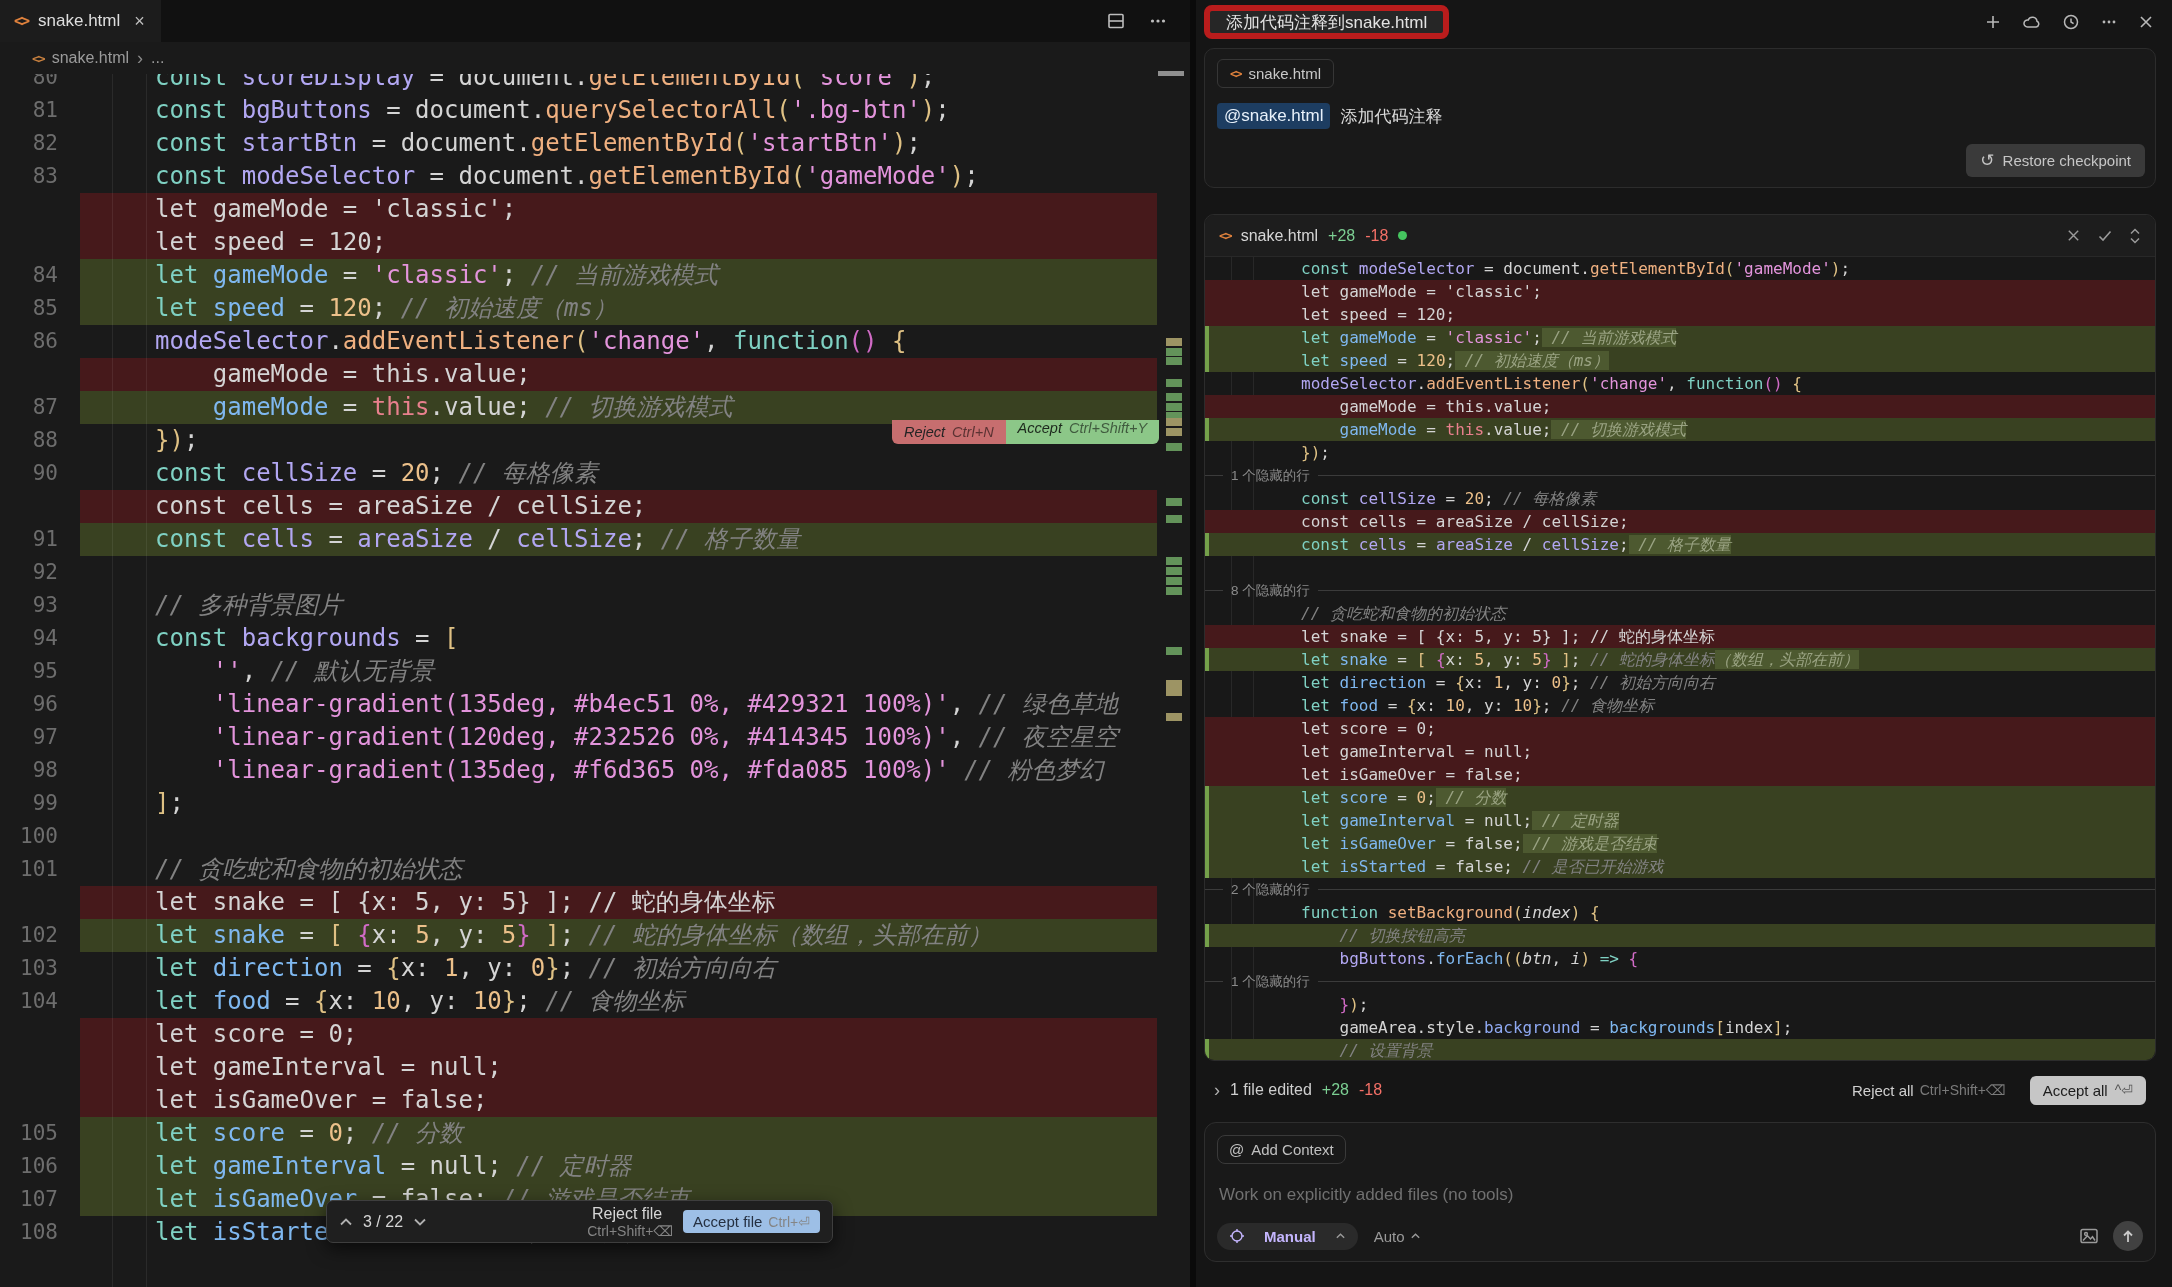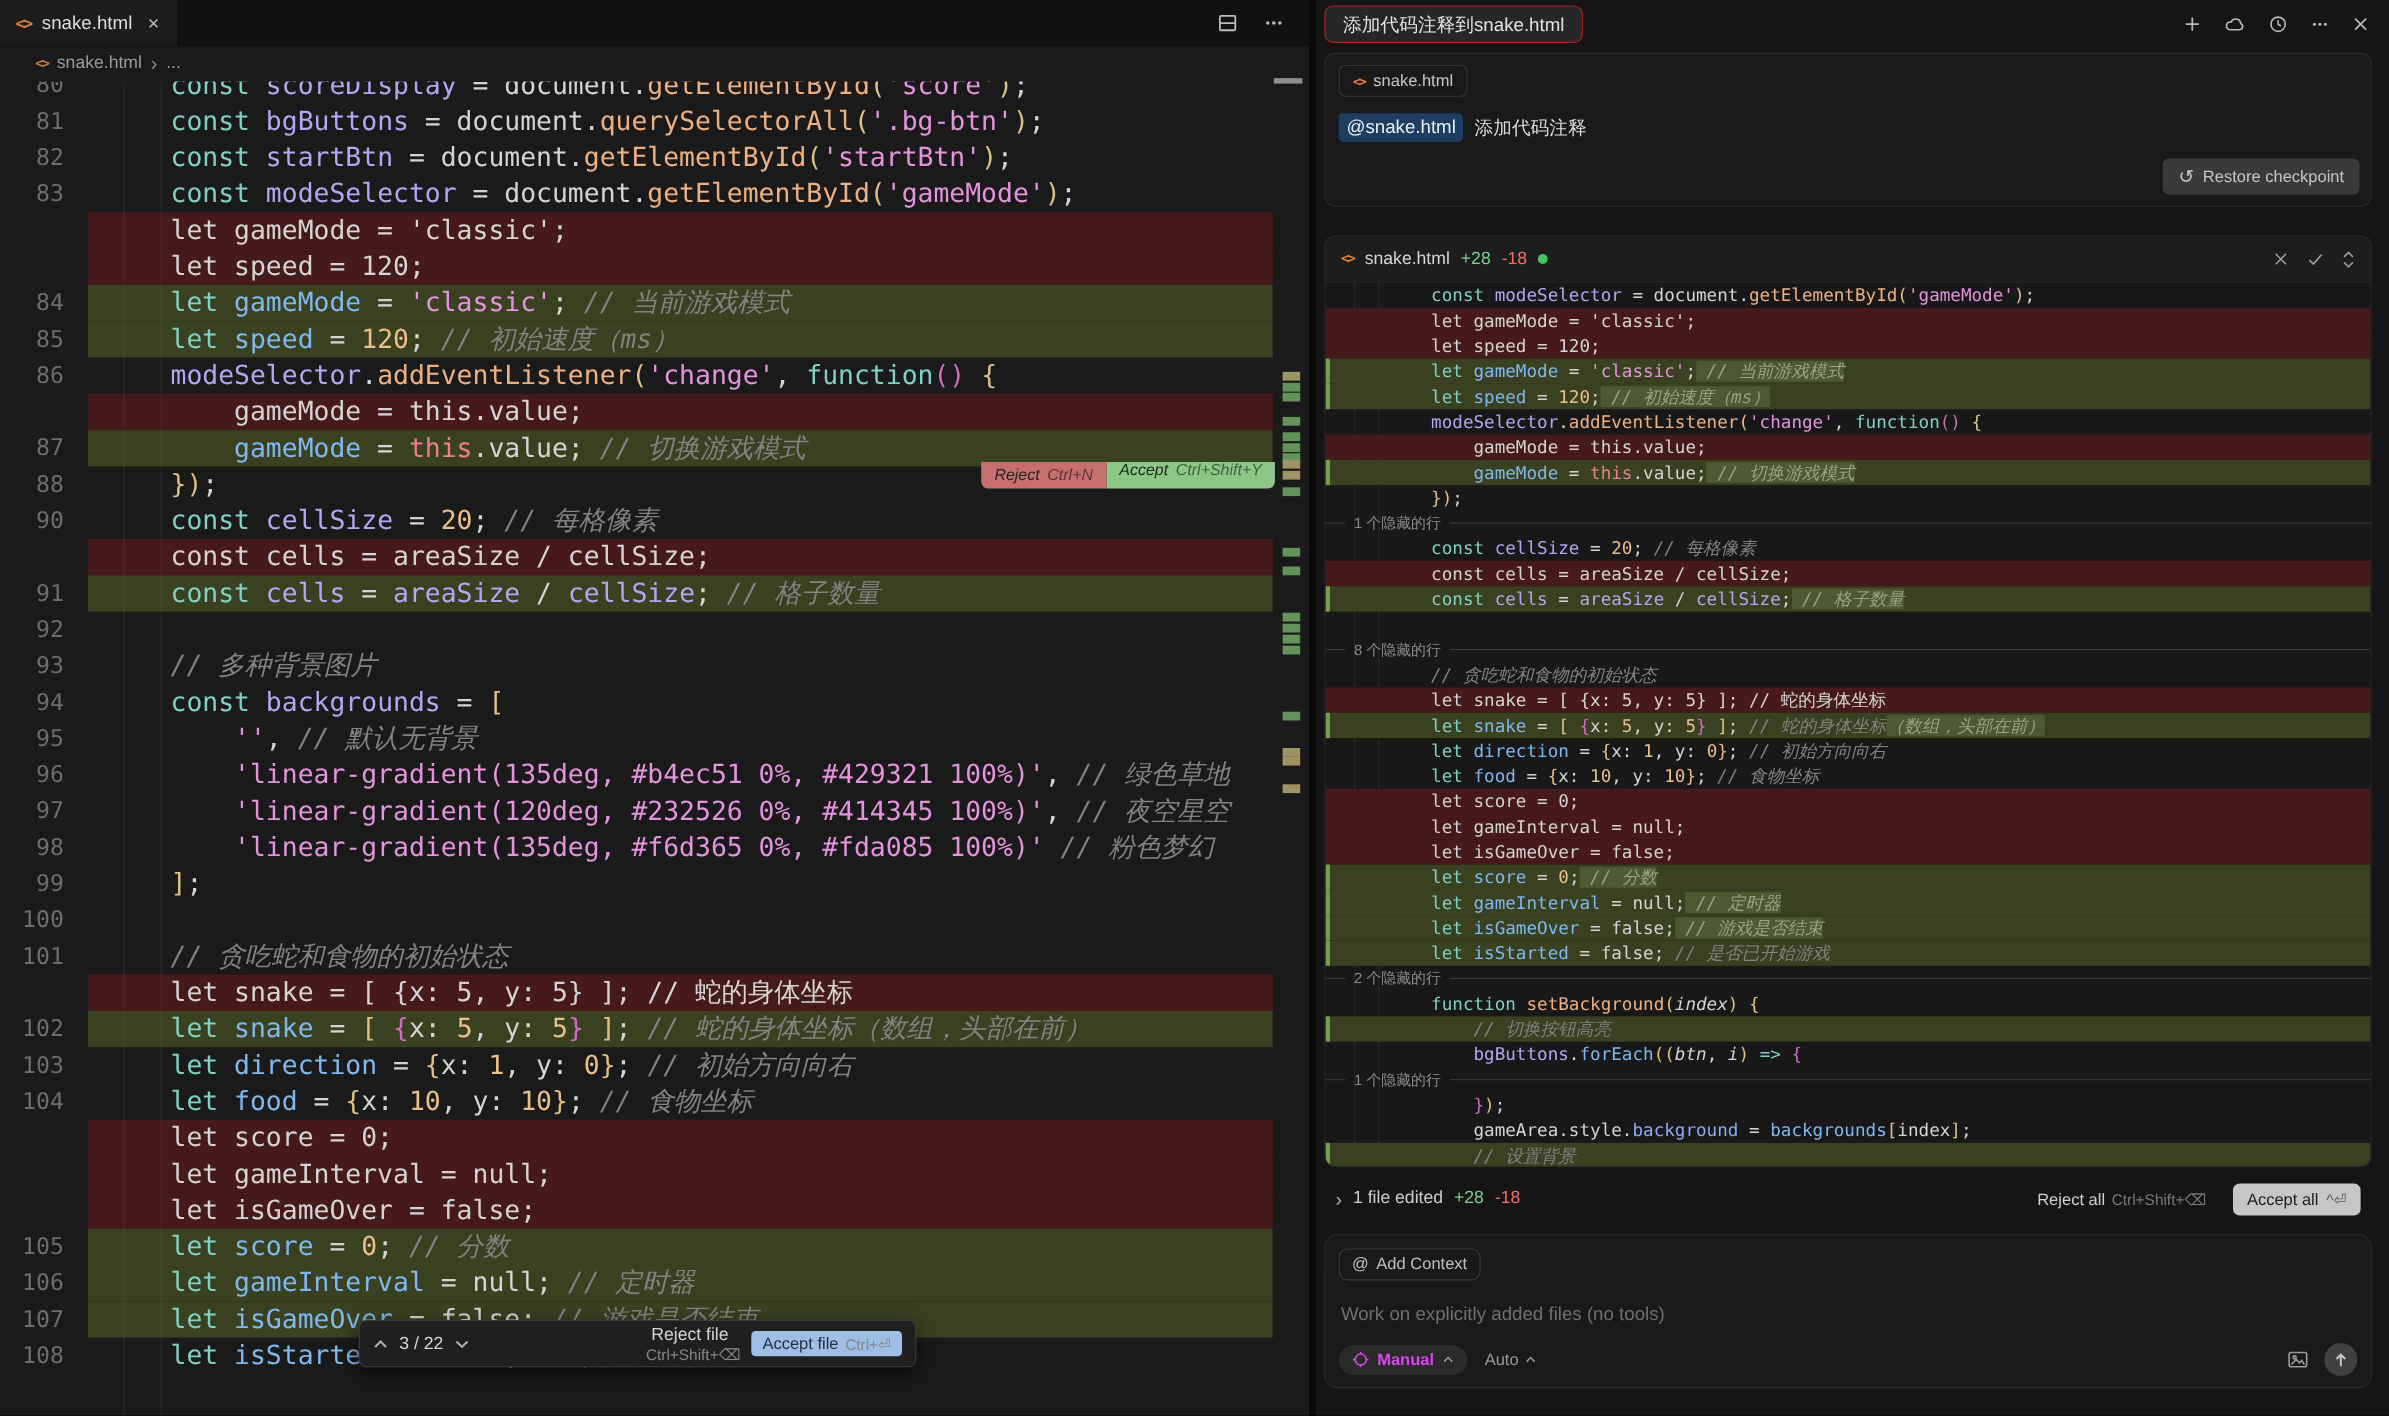--- a/index.html
+++ b/index.html
@@ -49,21 +49,21 @@
   #nav-widget { position:absolute; left:326px; top:1200px; width:507px; height:43px; background:#1f1f1f; border:1px solid #3e3e3e; border-radius:7px; box-shadow:0 6px 18px rgba(0,0,0,0.6); display:flex; align-items:center; padding:0 12px; gap:10px; color:#d6d6d6; font-size:16px; z-index:30; }
   #nav-widget .key { color:#858585; font-size:14px; margin-left:6px; }
   .accfile-btn { background:#9dbfe6; border-radius:4px; padding:3px 10px; color:#253041; font-size:15px; display:flex; align-items:center; }
   .accfile-btn .key { color:#51627a; font-size:13px; }
   .chev { color:#b0b0b0; }
 
   
   #gap { position:absolute; left:1190px; top:0; width:6px; height:1287px; background:#0a0a0a; }
   #panel { position:absolute; left:1196px; top:0; width:976px; height:1287px; background:#151515; }
   .p-header { position:absolute; left:0; top:0; width:100%; height:44px; display:flex; align-items:center; }
-  .title-chip { margin-left:8px; background:#262626; border:1px solid #b91c1c; border-radius:8px; height:34px; display:flex; align-items:center; padding:0 16px; color:#e3e3e3; font-size:17px; }
+  .title-chip { margin-left:8px; background:#262626; border:6px solid #b91c1c; border-radius:8px; height:34px; display:flex; align-items:center; padding:0 16px; color:#e3e3e3; font-size:17px; }
   .hdr-icons { margin-left:auto; display:flex; align-items:center; gap:20px; padding-right:18px; color:#b8b8b8; }
 
   .msg-card { position:absolute; left:8px; top:48px; width:952px; height:140px; background:#191919; border:1px solid #2c2c2c; border-radius:10px; }
   .file-chip { position:absolute; left:12px; top:10px; display:flex; align-items:center; gap:8px; border:1px solid #363636; border-radius:6px; padding:5px 12px; color:#c8c8c8; font-size:15px; }
   .mention-line { position:absolute; left:12px; top:54px; font-size:17px; color:#dcdcdc; display:flex; align-items:center; gap:10px; }
   .mention { background:#1d3d61; border-radius:4px; padding:3px 7px; color:#e8f1fa; }
   .restore-btn { position:absolute; right:10px; bottom:10px; background:#3a3a3a; border-radius:6px; padding:6px 14px; color:#c6c6c6; font-size:15px; display:flex; align-items:center; gap:8px; }
 
   .diff-card { position:absolute; left:8px; top:214px; width:952px; height:847px; border:1px solid #2c2c2c; border-radius:10px; overflow:hidden; background:#181818; }
   .diff-head { height:42px; background:#1d1d1d; border-bottom:1px solid #282828; display:flex; align-items:center; gap:10px; padding:0 14px; color:#d6d6d6; font-size:16px; }
@@ -84,21 +84,21 @@
   .p-footer { position:absolute; left:8px; top:1062px; width:952px; height:56px; display:flex; align-items:center; gap:10px; padding:0 10px; font-size:16px; color:#cfcfcf; }
   .p-footer .key { color:#7a7a7a; font-size:14px; margin-left:6px; }
   .rejall { margin-left:auto; display:flex; align-items:center; color:#d0d0d0; font-size:15px; }
   .accall-btn { background:#c6c6c6; border-radius:6px; padding:6px 13px; color:#1c1c1c; font-size:15px; display:flex; align-items:center; margin-left:14px; }
   .accall-btn .key { color:#555; }
 
   .input-card { position:absolute; left:8px; top:1122px; width:952px; height:140px; background:#191919; border:1px solid #2e2e2e; border-radius:12px; }
   .ctx-chip { position:absolute; left:12px; top:12px; display:flex; align-items:center; gap:7px; border:1px solid #3a3a3a; border-radius:8px; padding:5px 11px; color:#c0c0c0; font-size:15px; }
   .placeholder { position:absolute; left:14px; top:62px; color:#707070; font-size:17px; }
   .input-bottom { position:absolute; left:12px; right:12px; bottom:10px; display:flex; align-items:center; gap:16px; }
-  .mode-pill { background:#2a2a2a; border-radius:14px; padding:5px 12px; display:flex; align-items:center; gap:7px; color:#d946ef; font-size:15px; font-weight:bold; }
+  .mode-pill { background:#2a2a2a; border-radius:14px; padding:5px 12px; display:flex; align-items:center; gap:19px; color:#c4b5fd; font-size:15px; font-weight:bold; }
   .mode-pill .caret, .auto-sel .caret { color:#9a9a9a; font-weight:normal; }
   .auto-sel { color:#9a9a9a; font-size:15px; display:flex; align-items:center; gap:5px; }
   .input-right { margin-left:auto; display:flex; align-items:center; gap:14px; color:#9a9a9a; }
   .send-btn { width:30px; height:30px; border-radius:50%; background:#414141; display:flex; align-items:center; justify-content:center; color:#c9c9c9; }
   svg { display:block; }
 </style>
 </head>
 <body>
 
 <div id="stage">

